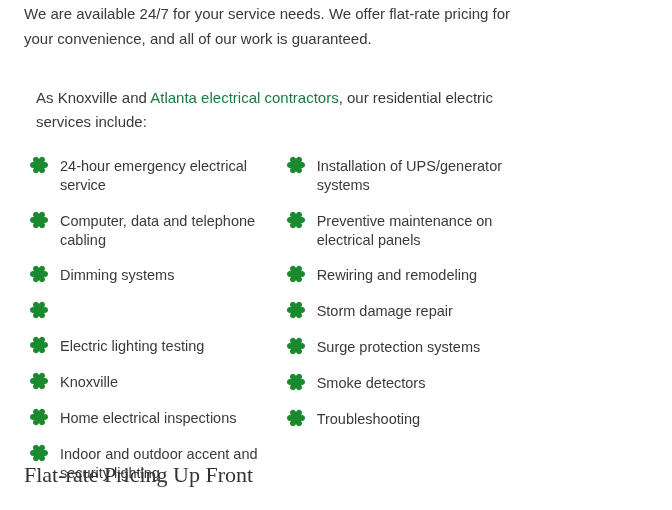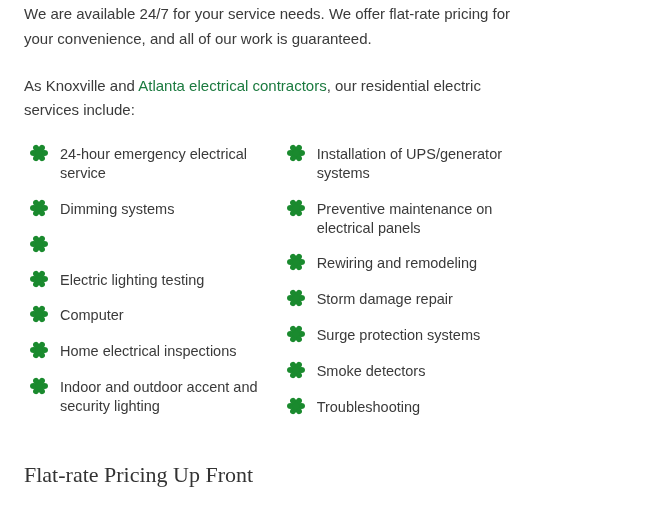--- a/index.html
+++ b/index.html
@@ -26,21 +26,21 @@
     line-height: 1.65;
     color: #3a3a3a;
     margin: 0;
     padding-top: 2px;
     max-width: 628px;
   }
   .intro-2 {
     font-size: 15px;
     line-height: 1.65;
     color: #3a3a3a;
-    margin: 0;
+    margin: 12px;
     padding-top: 22px;
     max-width: 628px;
   }
   .link {
     color: #1b7a3f;
     text-decoration: none;
   }
   .columns {
     display: flex;
     flex-direction: row;
@@ -111,20 +111,29 @@
                 <circle cx="11" cy="11" r="3.2" fill="#1a8a2e"></circle>
               </svg></span><span>24-hour emergency electrical service</span></li>
           <li><span class="bullet"><svg viewBox="0 0 22 22" width="22" height="22" xmlns="http://www.w3.org/2000/svg">
                 <ellipse cx="16.40" cy="11.00" rx="3.6" ry="3.0" transform="rotate(0 16.40 11.00)" fill="#1a8a2e"></ellipse>
                 <ellipse cx="13.70" cy="15.68" rx="3.6" ry="3.0" transform="rotate(60 13.70 15.68)" fill="#1a8a2e"></ellipse>
                 <ellipse cx="8.30" cy="15.68" rx="3.6" ry="3.0" transform="rotate(120 8.30 15.68)" fill="#1a8a2e"></ellipse>
                 <ellipse cx="5.60" cy="11.00" rx="3.6" ry="3.0" transform="rotate(180 5.60 11.00)" fill="#1a8a2e"></ellipse>
                 <ellipse cx="8.30" cy="6.32" rx="3.6" ry="3.0" transform="rotate(240 8.30 6.32)" fill="#1a8a2e"></ellipse>
                 <ellipse cx="13.70" cy="6.32" rx="3.6" ry="3.0" transform="rotate(300 13.70 6.32)" fill="#1a8a2e"></ellipse>
                 <circle cx="11" cy="11" r="3.2" fill="#1a8a2e"></circle>
+              </svg></span><span>Computer, data and telephone cabling</span></li>
+          <li><span class="bullet"><svg viewBox="0 0 22 22" width="22" height="22" xmlns="http://www.w3.org/2000/svg">
+                <ellipse cx="16.40" cy="11.00" rx="3.6" ry="3.0" transform="rotate(0 16.40 11.00)" fill="#1a8a2e"></ellipse>
+                <ellipse cx="13.70" cy="15.68" rx="3.6" ry="3.0" transform="rotate(60 13.70 15.68)" fill="#1a8a2e"></ellipse>
+                <ellipse cx="8.30" cy="15.68" rx="3.6" ry="3.0" transform="rotate(120 8.30 15.68)" fill="#1a8a2e"></ellipse>
+                <ellipse cx="5.60" cy="11.00" rx="3.6" ry="3.0" transform="rotate(180 5.60 11.00)" fill="#1a8a2e"></ellipse>
+                <ellipse cx="8.30" cy="6.32" rx="3.6" ry="3.0" transform="rotate(240 8.30 6.32)" fill="#1a8a2e"></ellipse>
+                <ellipse cx="13.70" cy="6.32" rx="3.6" ry="3.0" transform="rotate(300 13.70 6.32)" fill="#1a8a2e"></ellipse>
+                <circle cx="11" cy="11" r="3.2" fill="#1a8a2e"></circle>
               </svg></span><span>Dimming systems</span></li>
           <li><span class="bullet"><svg viewBox="0 0 22 22" width="22" height="22" xmlns="http://www.w3.org/2000/svg">
                 <ellipse cx="16.40" cy="11.00" rx="3.6" ry="3.0" transform="rotate(0 16.40 11.00)" fill="#1a8a2e"></ellipse>
                 <ellipse cx="13.70" cy="15.68" rx="3.6" ry="3.0" transform="rotate(60 13.70 15.68)" fill="#1a8a2e"></ellipse>
                 <ellipse cx="8.30" cy="15.68" rx="3.6" ry="3.0" transform="rotate(120 8.30 15.68)" fill="#1a8a2e"></ellipse>
                 <ellipse cx="5.60" cy="11.00" rx="3.6" ry="3.0" transform="rotate(180 5.60 11.00)" fill="#1a8a2e"></ellipse>
                 <ellipse cx="8.30" cy="6.32" rx="3.6" ry="3.0" transform="rotate(240 8.30 6.32)" fill="#1a8a2e"></ellipse>
                 <ellipse cx="13.70" cy="6.32" rx="3.6" ry="3.0" transform="rotate(300 13.70 6.32)" fill="#1a8a2e"></ellipse>
                 <circle cx="11" cy="11" r="3.2" fill="#1a8a2e"></circle>
               </svg></span></li>
@@ -138,21 +147,21 @@
                 <circle cx="11" cy="11" r="3.2" fill="#1a8a2e"></circle>
               </svg></span><span>Electric lighting testing</span></li>
           <li><span class="bullet"><svg viewBox="0 0 22 22" width="22" height="22" xmlns="http://www.w3.org/2000/svg">
                 <ellipse cx="16.40" cy="11.00" rx="3.6" ry="3.0" transform="rotate(0 16.40 11.00)" fill="#1a8a2e"></ellipse>
                 <ellipse cx="13.70" cy="15.68" rx="3.6" ry="3.0" transform="rotate(60 13.70 15.68)" fill="#1a8a2e"></ellipse>
                 <ellipse cx="8.30" cy="15.68" rx="3.6" ry="3.0" transform="rotate(120 8.30 15.68)" fill="#1a8a2e"></ellipse>
                 <ellipse cx="5.60" cy="11.00" rx="3.6" ry="3.0" transform="rotate(180 5.60 11.00)" fill="#1a8a2e"></ellipse>
                 <ellipse cx="8.30" cy="6.32" rx="3.6" ry="3.0" transform="rotate(240 8.30 6.32)" fill="#1a8a2e"></ellipse>
                 <ellipse cx="13.70" cy="6.32" rx="3.6" ry="3.0" transform="rotate(300 13.70 6.32)" fill="#1a8a2e"></ellipse>
                 <circle cx="11" cy="11" r="3.2" fill="#1a8a2e"></circle>
-              </svg></span><span>Computer</span></li>
+              </svg></span><span>Knoxville</span></li>
           <li><span class="bullet"><svg viewBox="0 0 22 22" width="22" height="22" xmlns="http://www.w3.org/2000/svg">
                 <ellipse cx="16.40" cy="11.00" rx="3.6" ry="3.0" transform="rotate(0 16.40 11.00)" fill="#1a8a2e"></ellipse>
                 <ellipse cx="13.70" cy="15.68" rx="3.6" ry="3.0" transform="rotate(60 13.70 15.68)" fill="#1a8a2e"></ellipse>
                 <ellipse cx="8.30" cy="15.68" rx="3.6" ry="3.0" transform="rotate(120 8.30 15.68)" fill="#1a8a2e"></ellipse>
                 <ellipse cx="5.60" cy="11.00" rx="3.6" ry="3.0" transform="rotate(180 5.60 11.00)" fill="#1a8a2e"></ellipse>
                 <ellipse cx="8.30" cy="6.32" rx="3.6" ry="3.0" transform="rotate(240 8.30 6.32)" fill="#1a8a2e"></ellipse>
                 <ellipse cx="13.70" cy="6.32" rx="3.6" ry="3.0" transform="rotate(300 13.70 6.32)" fill="#1a8a2e"></ellipse>
                 <circle cx="11" cy="11" r="3.2" fill="#1a8a2e"></circle>
               </svg></span><span>Home electrical inspections</span></li>
           <li><span class="bullet"><svg viewBox="0 0 22 22" width="22" height="22" xmlns="http://www.w3.org/2000/svg">

